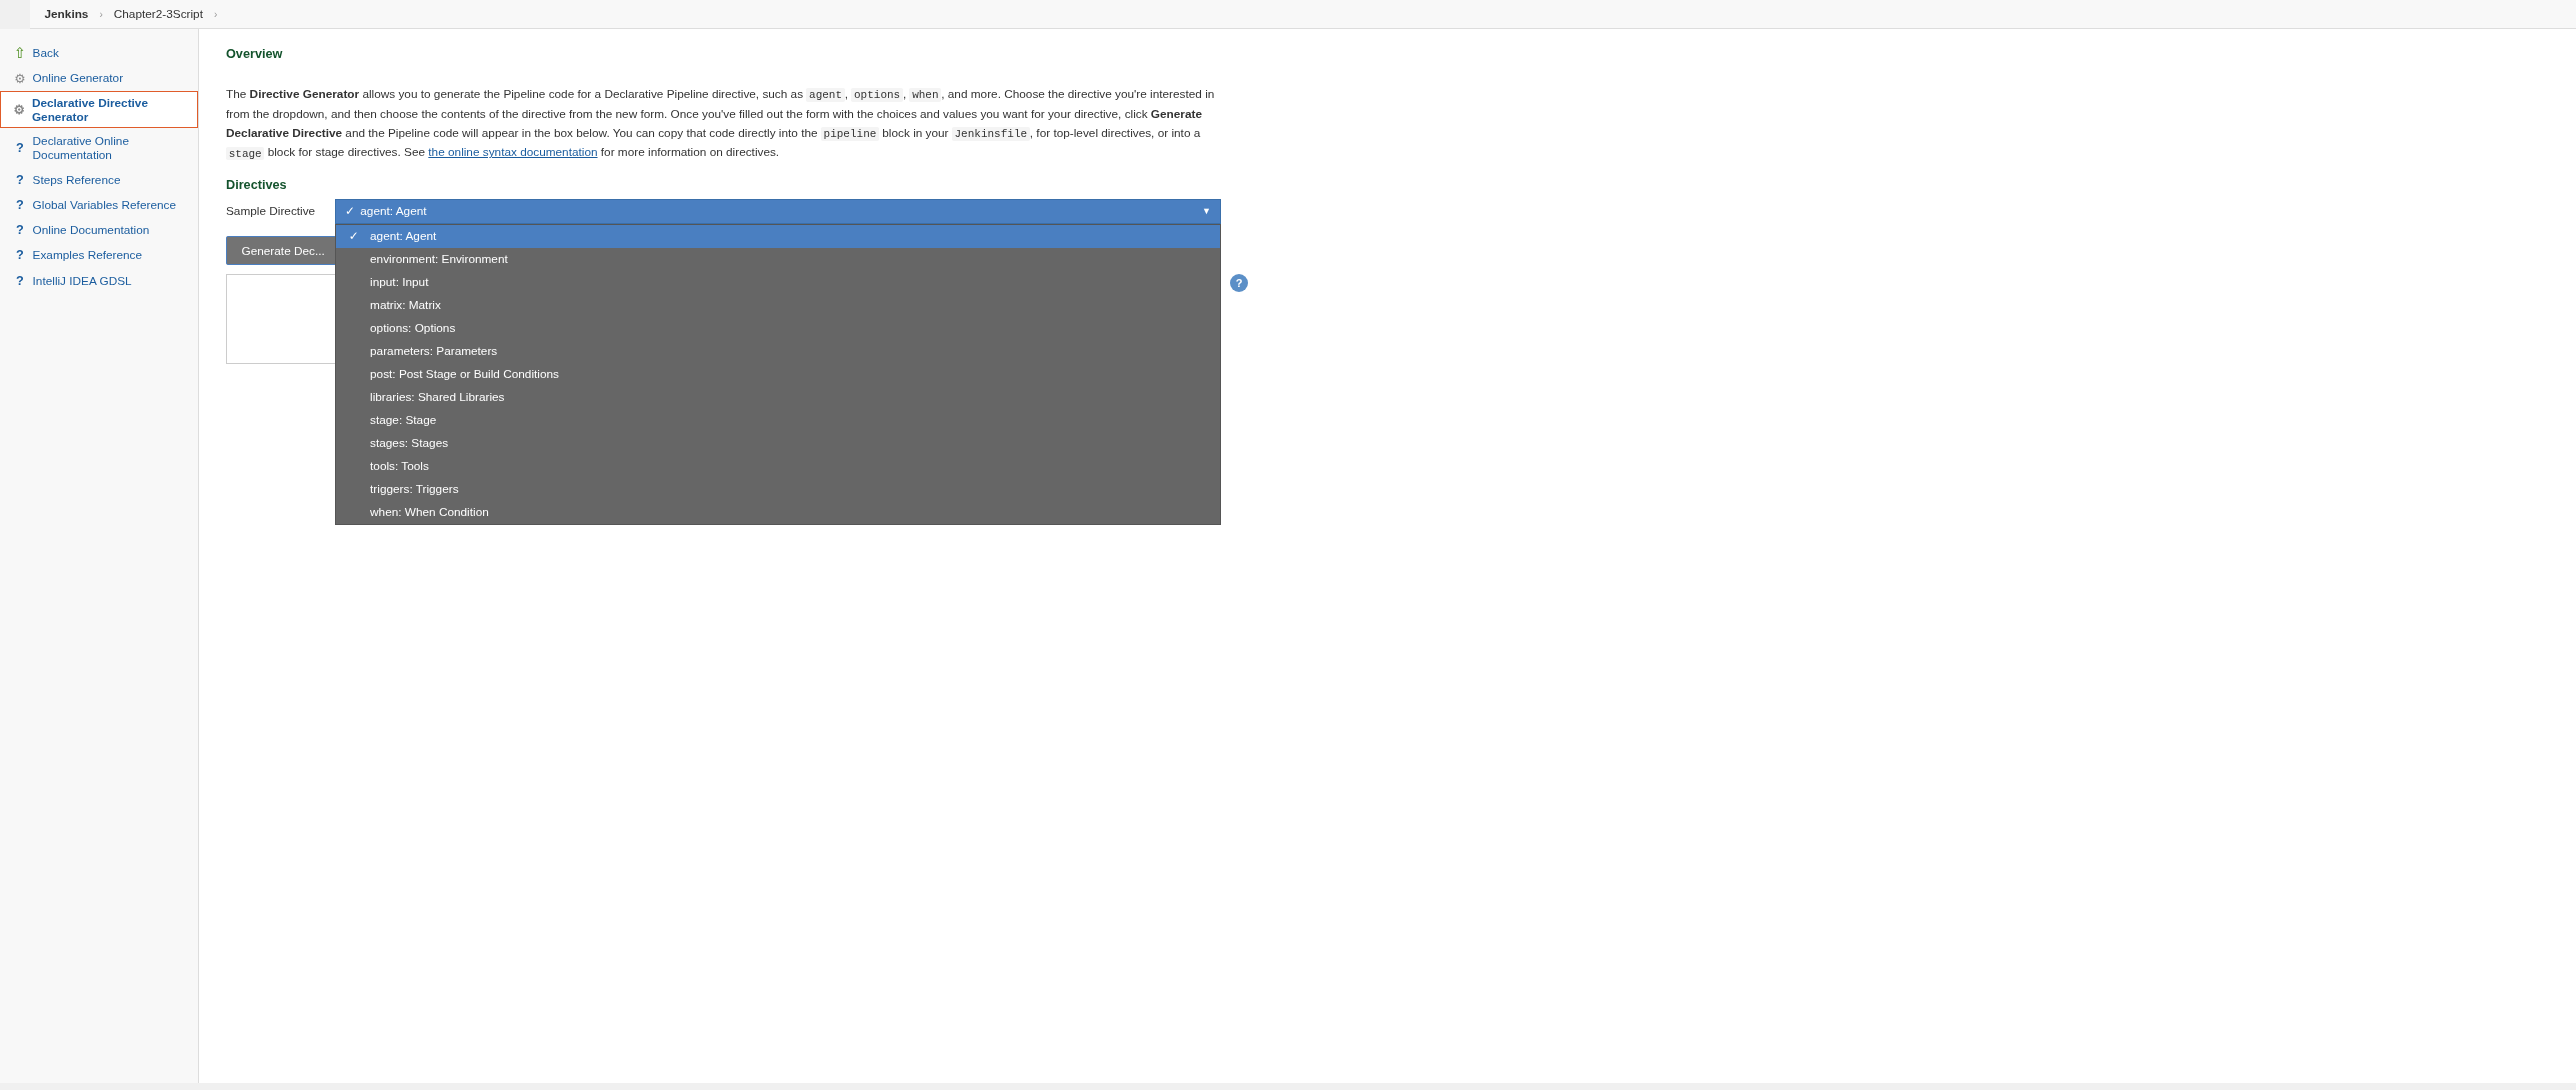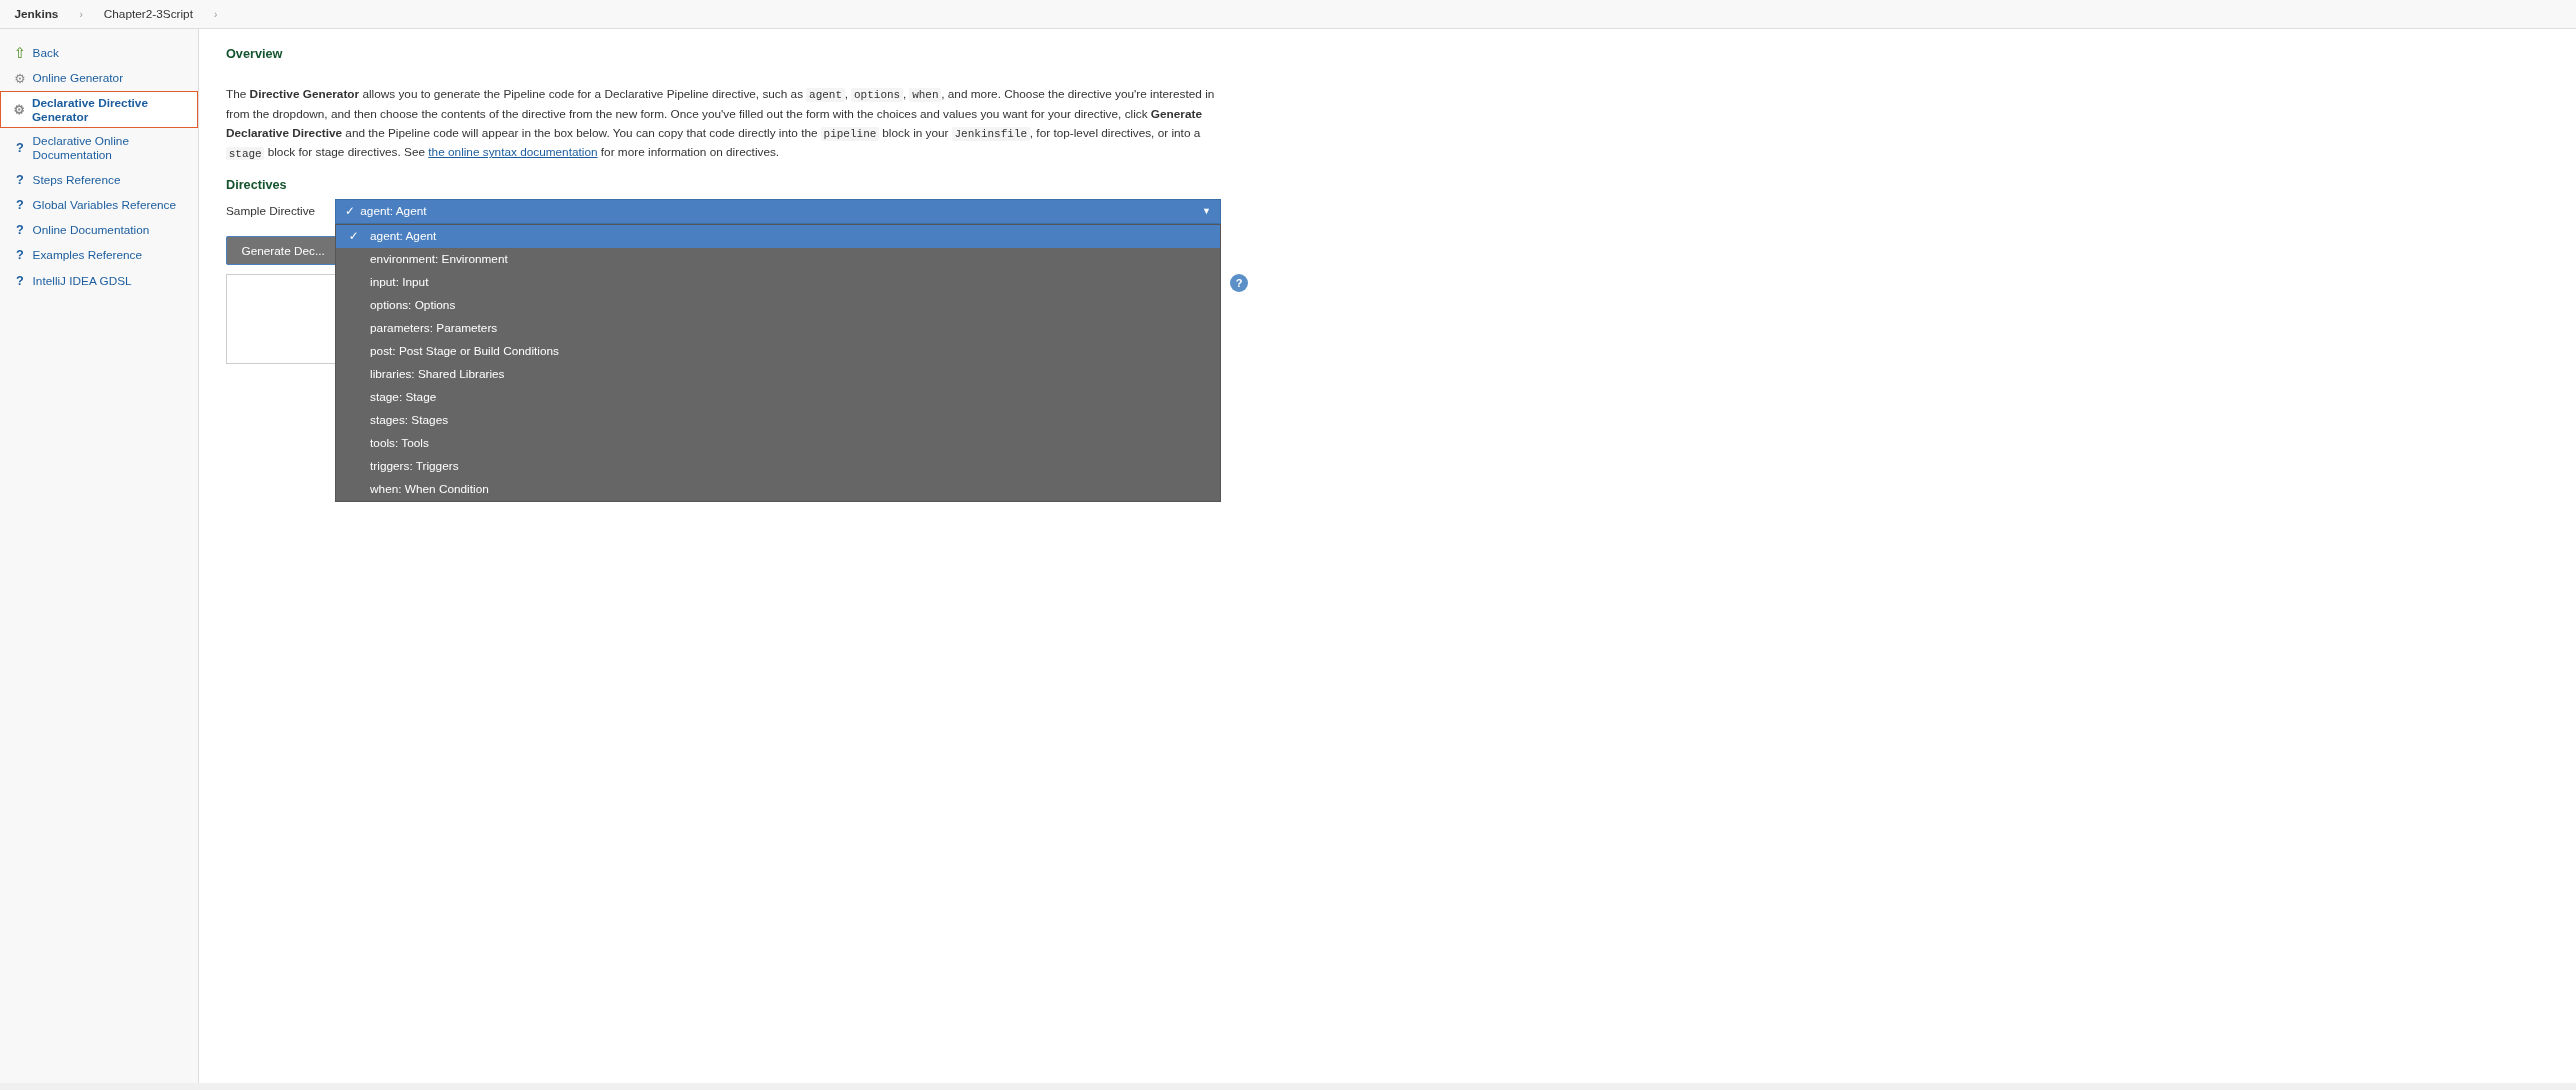--- a/index.html
+++ b/index.html
@@ -5,23 +5,24 @@
     * { box-sizing: border-box; margin: 0; padding: 0; }
     body { font-family: 'Helvetica Neue', Arial, sans-serif; font-size: 11.8px; background: #f0f0f0; color: #333; }
 
     
     .topbar {
       background: #f8f8f8;
       border-bottom: 0.9px solid #ddd;
       padding: 7.2px 14.5px;
       display: flex;
       align-items: center;
-      gap: 21px;
-      font-size: 11.8px;
-      color: #333;
+      gap: 11px;
+      font-size: 11.8px;
+      color: #333;
+      margin-left: 30px;
     }
     .topbar-jenkins {
       font-weight: bold;
       color: #333;
     }
     .topbar-arrow {
       color: #999;
       font-size: 10px;
     }
     .topbar-chapter {
@@ -309,20 +310,24 @@
               <div class="dropdown-menu-item">
                 <span class="item-check">&nbsp;</span>
                 <span>environment: Environment</span>
               </div>
               <div class="dropdown-menu-item">
                 <span class="item-check">&nbsp;</span>
                 <span>input: Input</span>
               </div>
               <div class="dropdown-menu-item">
                 <span class="item-check">&nbsp;</span>
+                <span>matrix: Matrix</span>
+              </div>
+              <div class="dropdown-menu-item">
+                <span class="item-check">&nbsp;</span>
                 <span>options: Options</span>
               </div>
               <div class="dropdown-menu-item">
                 <span class="item-check">&nbsp;</span>
                 <span>parameters: Parameters</span>
               </div>
               <div class="dropdown-menu-item">
                 <span class="item-check">&nbsp;</span>
                 <span>post: Post Stage or Build Conditions</span>
               </div>

